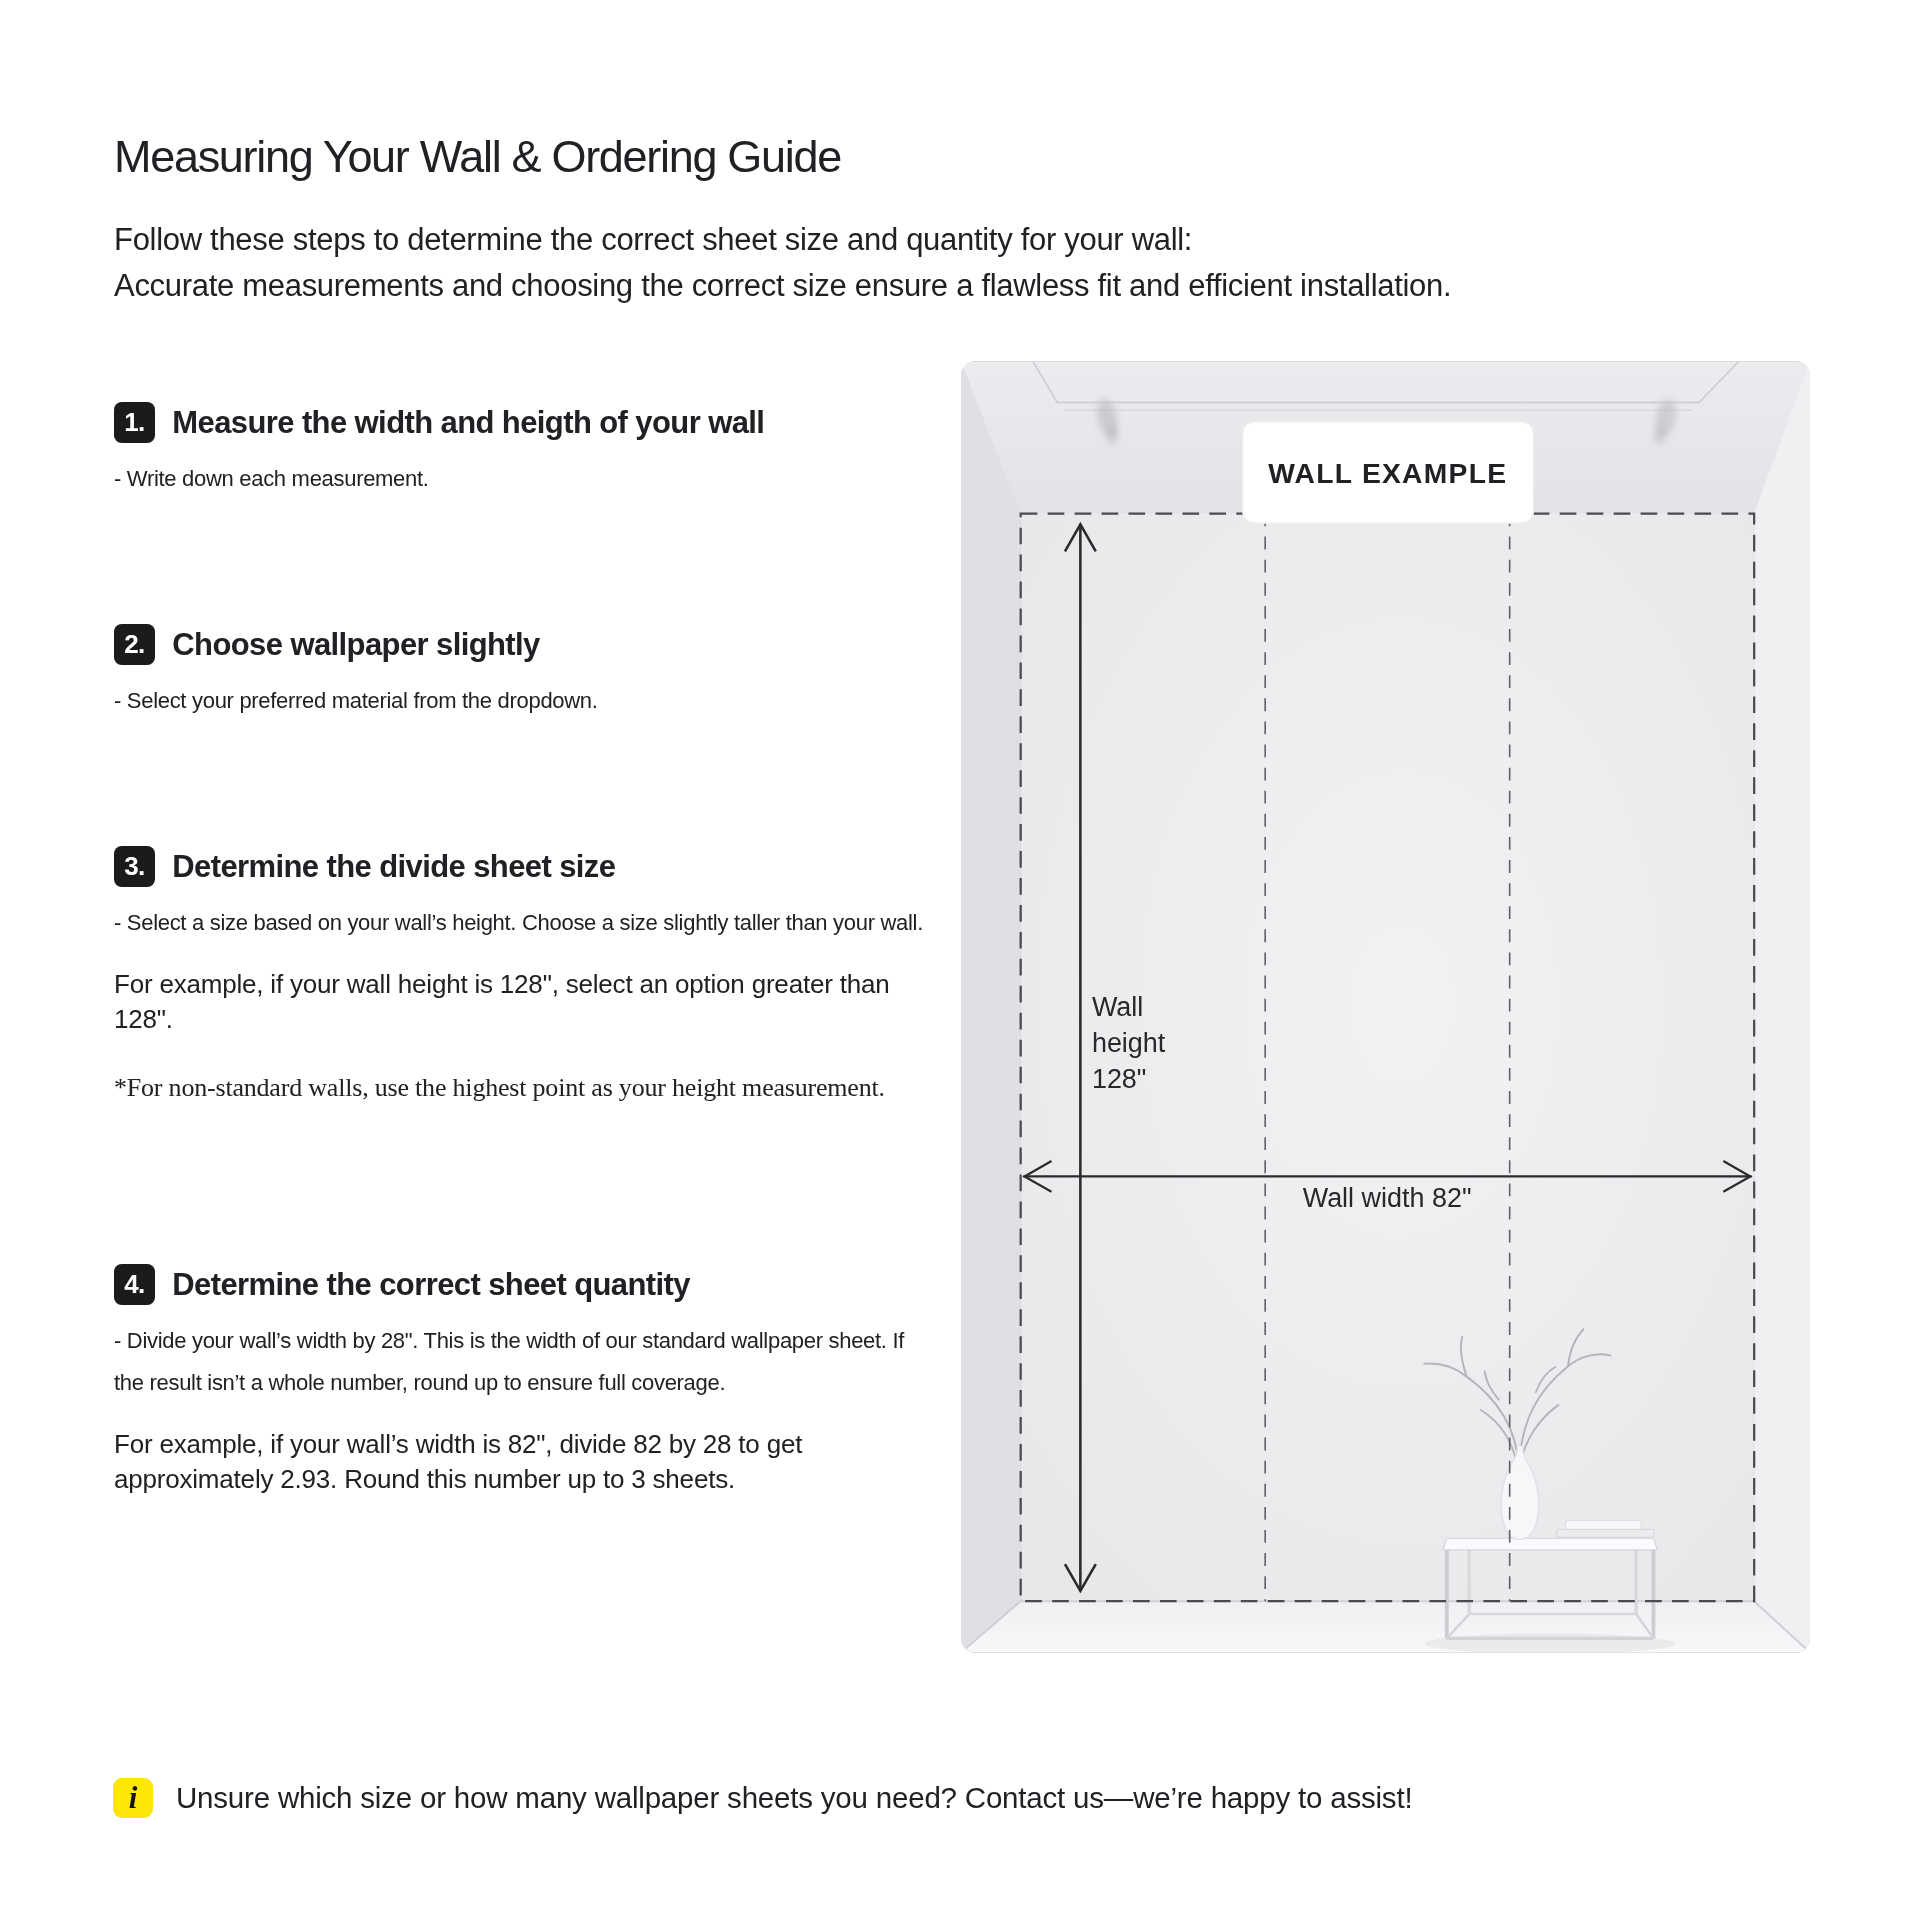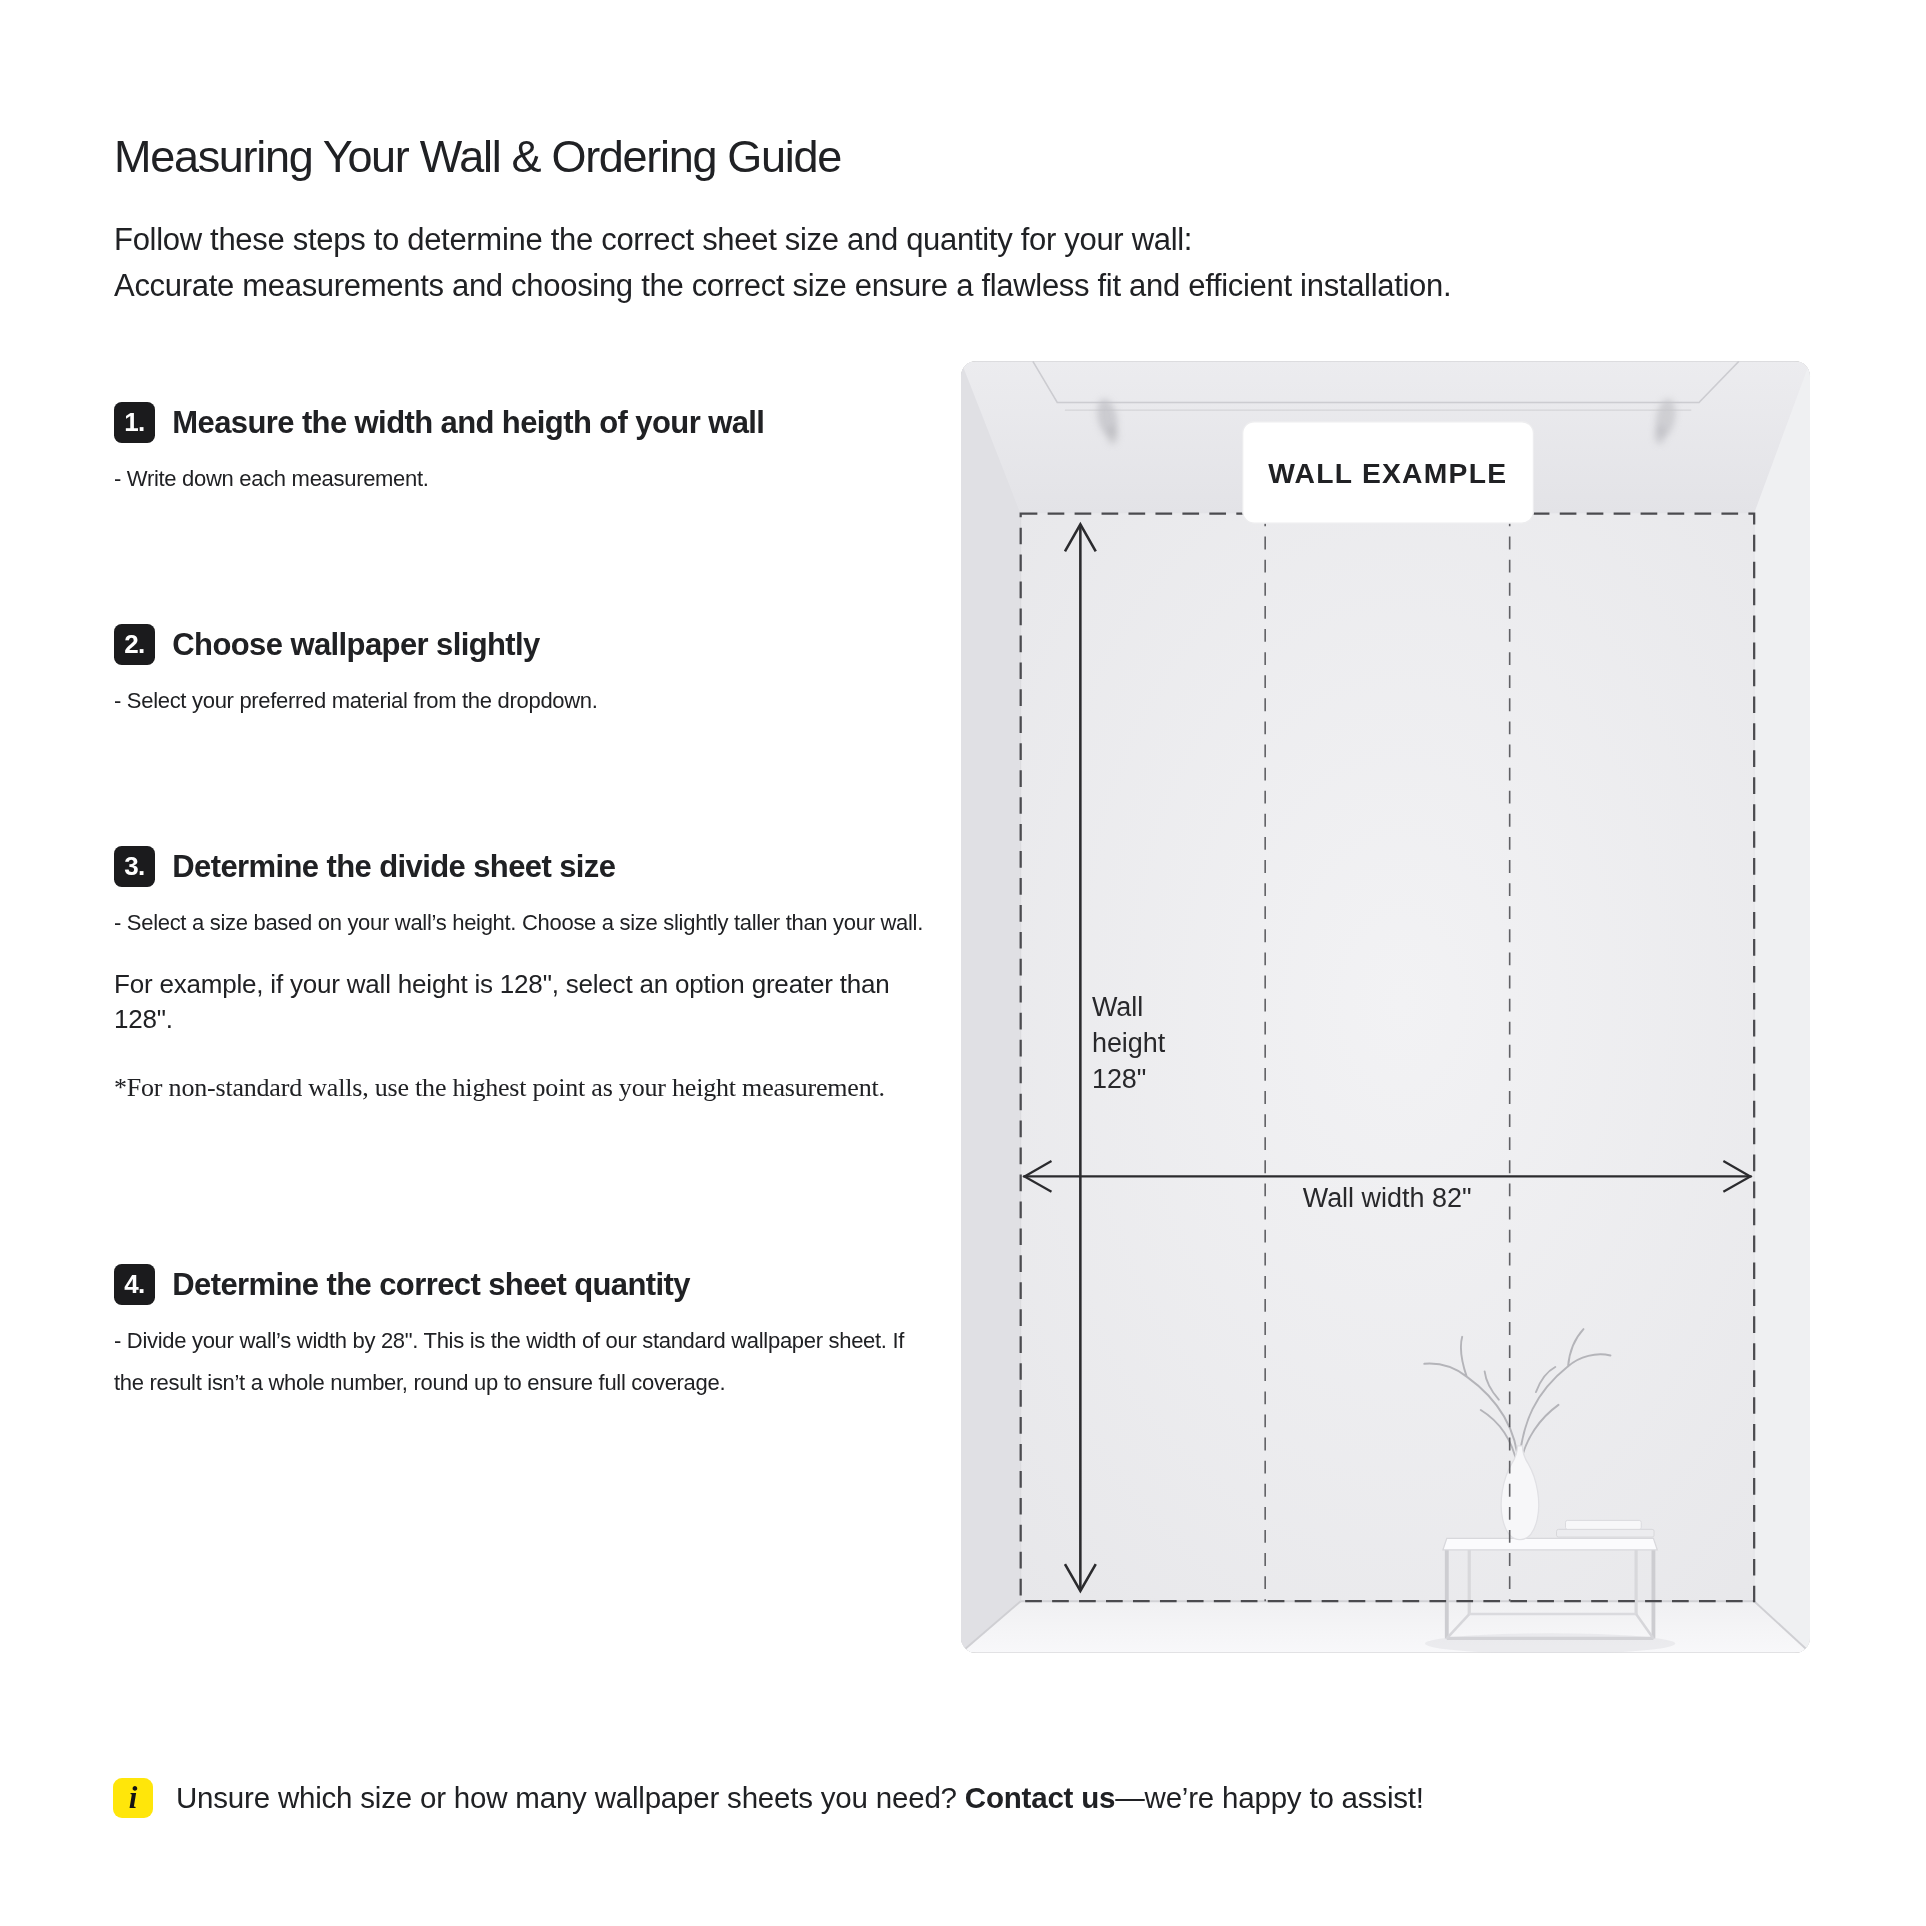--- a/index.html
+++ b/index.html
@@ -39,21 +39,21 @@
     position:absolute;left:113px;top:1778px;
     display:flex;align-items:flex-start;gap:23px;
   }
   .info-badge{
     flex:0 0 auto;width:40px;height:40px;background:#ffe60a;border-radius:9px;
     display:flex;align-items:center;justify-content:center;
     font-family:"Liberation Serif",serif;font-style:italic;font-weight:bold;
     font-size:31px;color:#141414;
   }
   .footer-text{font-size:29.5px;line-height:40px;letter-spacing:-0.2px;white-space:nowrap;}
-  .footer-text b{font-weight:bold;}
+  .footer-text b{font-weight:normal;}
   .svg-label{font-family:"Liberation Sans",sans-serif;}
 </style>
 </head>
 <body>
 
 <div class="page">
 
   <h1 class="title">Measuring Your Wall &amp; Ordering Guide</h1>
 
   <div class="intro">
@@ -86,20 +86,21 @@
     <div class="step-note">For example, if your wall height is 128", select an option greater than 128".</div>
     <div class="step-foot">*For non-standard walls, use the highest point as your height measurement.</div>
   </div>
 
   <div class="step step-4">
     <div class="step-head">
       <div class="badge">4.</div>
       <div class="step-title">Determine the correct sheet quantity</div>
     </div>
     <div class="step-body">- Divide your wall’s width by 28". This is the width of our standard wallpaper sheet. If the result isn’t a whole number, round up to ensure full coverage.</div>
+    <div class="step-note">For example, if your wall’s width is 82", divide 82 by 28 to get approximately 2.93. Round this number up to 3 sheets.</div>
   </div>
 
   <div class="photo">
     <svg width="849" height="1292" viewBox="0 0 1323 2012" xmlns="http://www.w3.org/2000/svg">
       <defs>
         <radialGradient id="wallg" cx="0.52" cy="0.45" r="0.85">
           <stop offset="0" stop-color="#f2f2f4"></stop>
           <stop offset="1" stop-color="#e6e6e9"></stop>
         </radialGradient>
         <linearGradient id="ceilg" x1="0" y1="0" x2="0" y2="1">

